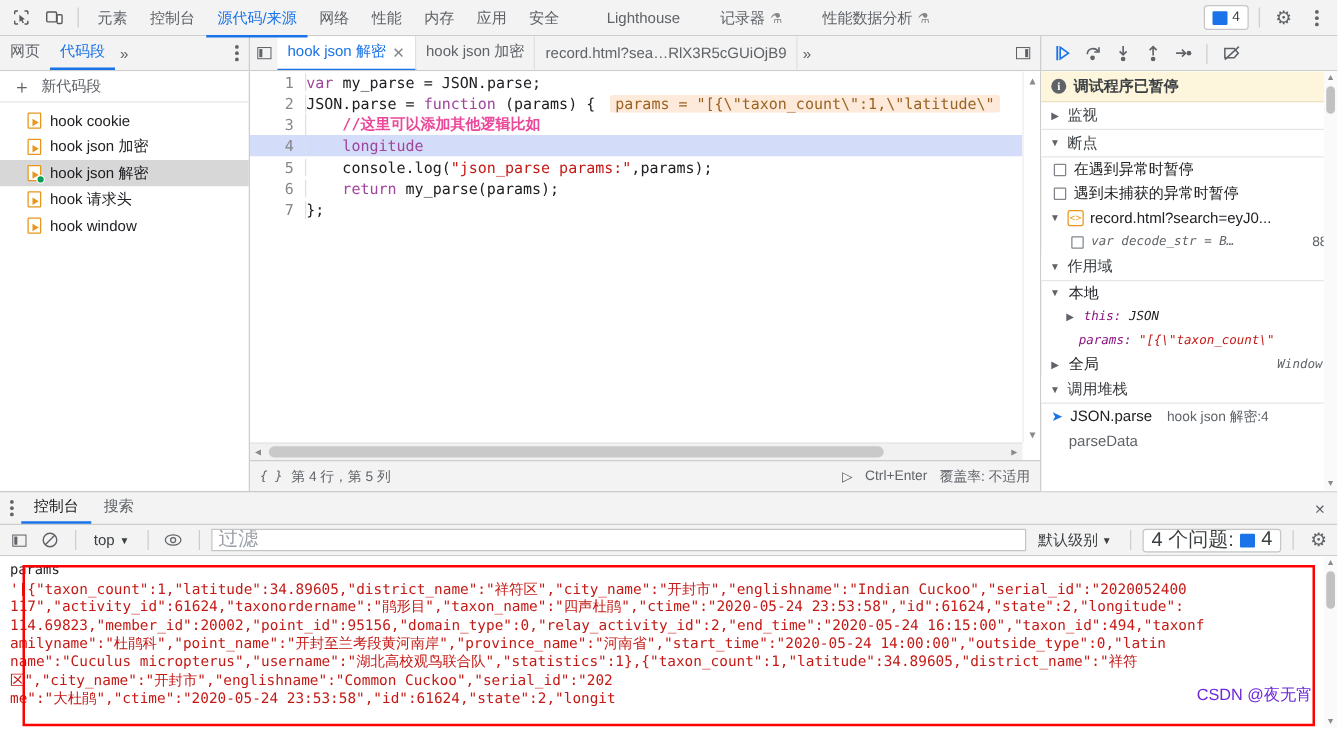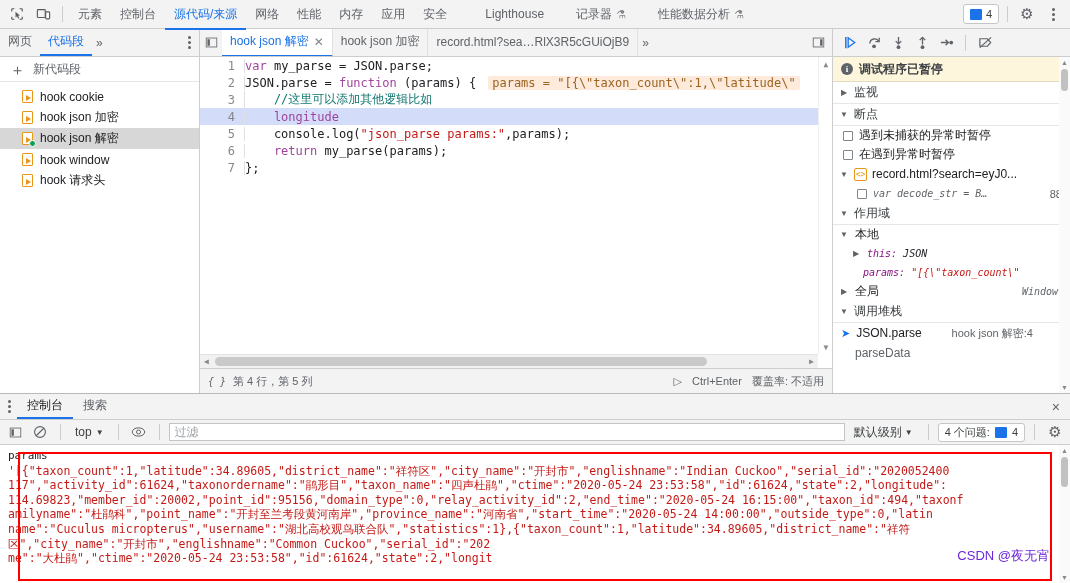--- a/index.html
+++ b/index.html
@@ -94,21 +94,21 @@
   .cline { display:flex; height:17px; align-items:center; white-space:pre; }
   .cline.hl { background:#d3dcf9; }
   .gutter { width:44px; flex:0 0 44px; text-align:right; padding-right:9px;
     color:#888; background:#fff; }
   .cline.hl .gutter { background:#d3dcf9; }
   .ctext { border-left:1px solid #e0e0e0; flex:1 1 auto;
     color:#202124; }
   .kw { color:#a0459c; }
   .kw2 { color:#a0459c; }
   .str { color:#c41a16; }
-  .com { color:#0f766e; }
+  .com { color:#ec4899;font-weight:bold; }
   .hint { background:#fdeadb; color:#9b6423; padding:0 4px; margin-left:12px;
     border-radius:2px; }
   .vscroll { position:absolute; right:0; top:0; bottom:14px; width:14px;
     background:#fff; border-left:1px solid #eee; }
   .vscroll .arrow { width:14px; height:14px; display:flex; align-items:center;
     justify-content:center; font-size:8px; color:#8a8a8a; }
   .vscroll .arrow.bot { position:absolute; bottom:0; }
   .hscroll { position:absolute; left:0; right:14px; bottom:0; height:14px;
     background:#f1f1f1; border-top:1px solid #e3e3e3; display:flex;
     align-items:center; }
@@ -144,21 +144,21 @@
     display:flex; align-items:center; justify-content:center; color:#e8961c;
     font-size:8px; font-family:"DejaVu Sans Mono",monospace; flex:0 0 13px; }
   .mono { font-family:"DejaVu Sans Mono","Liberation Mono",monospace; font-size:10px;font-style:italic; }
   .bp-num { margin-left:auto; padding-right:8px; color:#5f6368; font-size:11px; }
   .prop-name { color:#881280; }
   .prop-val-str { color:#c41a16; }
   .grey-val { color:#5f6368; }
   .stack-row { height:20px; display:flex; align-items:center; gap:6px;
     padding-left:8px; font-size:12px; color:#202124; }
   .arrow-blue { color:#1a73e8; font-size:11px; }
-  .stack-loc { color:#5f6368; font-size:11px; margin-left:24px; }
+  .stack-loc { color:#5f6368; font-size:11px; margin-left:6px; }
   .dbg-vscroll { position:absolute; right:0; top:0; bottom:0; width:11px;
     background:#fafafa; }
   .dbg-vscroll .arw { position:absolute; left:0; right:0; height:11px;
     display:flex; align-items:center; justify-content:center; font-size:7px;
     color:#8a8a8a; }
   .dbg-thumb { position:absolute; left:2px; right:2px; top:12px; height:22px;
     background:#c1c1c1; border-radius:4px; }
 
   
   .drawer { flex:0 0 190px; height:190px; border-top:1px solid #b9b9b9;
@@ -170,28 +170,28 @@
   .drawer-tab.sel { color:#202124; border-bottom:2px solid #1a73e8; }
   .drawer-close { margin-left:auto; padding:0 10px; color:#5f6368; font-size:14px;
     cursor:pointer; }
   .console-toolbar { height:25px; flex:0 0 25px; display:flex; align-items:center;
     gap:3px; background:#f3f3f3; border-bottom:1px solid #cdcdcd; padding:0 4px; }
   .ct-icon { width:22px; height:20px; display:flex; align-items:center;
     justify-content:center; color:#5f6368; cursor:pointer; }
   .ctx-select { display:flex; align-items:center; gap:4px; padding:0 5px;
     font-size:12px; color:#3c4043; cursor:pointer; }
   .filter-input { flex:1 1 auto; height:18px; border:1px solid #c4c4c4;
-    background:#fff; font-size:12px; color:#202124; padding:0 5px; outline:none;
+    background:#fff; font-size:16px; color:#202124; padding:0 5px; outline:none;
     min-width:40px; }
   .filter-input::placeholder { color:#9aa0a6; }
   .level-select { display:flex; align-items:center; gap:3px; padding:0 6px;
     font-size:12px; color:#3c4043; cursor:pointer; white-space:nowrap; }
   .issues-btn { display:flex; align-items:center; gap:5px; height:19px;
     padding:0 6px; border:1px solid #c6c6c6; border-radius:3px; background:#fff;
-    font-size:11px; color:#3c4043; cursor:pointer; white-space:nowrap; }
+    font-size:16px; color:#3c4043; cursor:pointer; white-space:nowrap; }
   .console-body { flex:1 1 auto; position:relative; overflow:hidden;
     background:#fff; }
   .log-area { position:absolute; inset:0 11px 0 0; padding:3px 0 0 8px;
     font-family:"DejaVu Sans Mono","Liberation Mono",monospace; font-size:11.5px;
     line-height:14.6px; color:#c41a16; white-space:pre; overflow:hidden; }
   .log-label { color:#202124; font-size:11px; }
   .redbox { position:absolute; left:18px; right:18px; top:452px; bottom:2px;
     border:2px solid #f00; pointer-events:none; z-index:40; }
   .watermark { position:absolute; right:20px; bottom:18px; font-size:13px;
     color:#6d28d9; z-index:45; font-family:"Liberation Sans",sans-serif; }
@@ -381,25 +381,25 @@
           <span>hook json 加密</span>
         </div>
         <div class="snip sel">
           <span class="doc-ico">
             <span class="run-dot"></span>
           </span>
           <span>hook json 解密</span>
         </div>
         <div class="snip">
           <span class="doc-ico"></span>
-          <span>hook window</span>
+          <span>hook 请求头</span>
         </div>
         <div class="snip">
           <span class="doc-ico"></span>
-          <span>hook 请求头</span>
+          <span>hook window</span>
         </div>
       </div>
     </div>
 
     <div class="editor-pane">
       <div class="code-wrap">
         <div class="code-scroll">
 
           <div class="cline">
             <span class="gutter">1</span>
@@ -470,25 +470,25 @@
         <span class="tri">▶</span>
         <span>监视</span>
       </div>
 
       <div class="sec-head">
         <span class="tri">▼</span>
         <span>断点</span>
       </div>
       <div class="dbg-row">
         <span class="cbx"></span>
-        <span>遇到未捕获的异常时暂停</span>
+        <span>在遇到异常时暂停</span>
       </div>
       <div class="dbg-row">
         <span class="cbx"></span>
-        <span>在遇到异常时暂停</span>
+        <span>遇到未捕获的异常时暂停</span>
       </div>
 
       <div class="bp-file">
         <span class="tri">▼</span>
         <span class="src-ico">&lt;&gt;</span>
         <span>record.html?search=eyJ0...</span>
       </div>
       <div class="dbg-row" style="padding-left:24px">
         <span class="cbx"></span>
         <span class="mono grey-val">var decode_str = B…</span>

